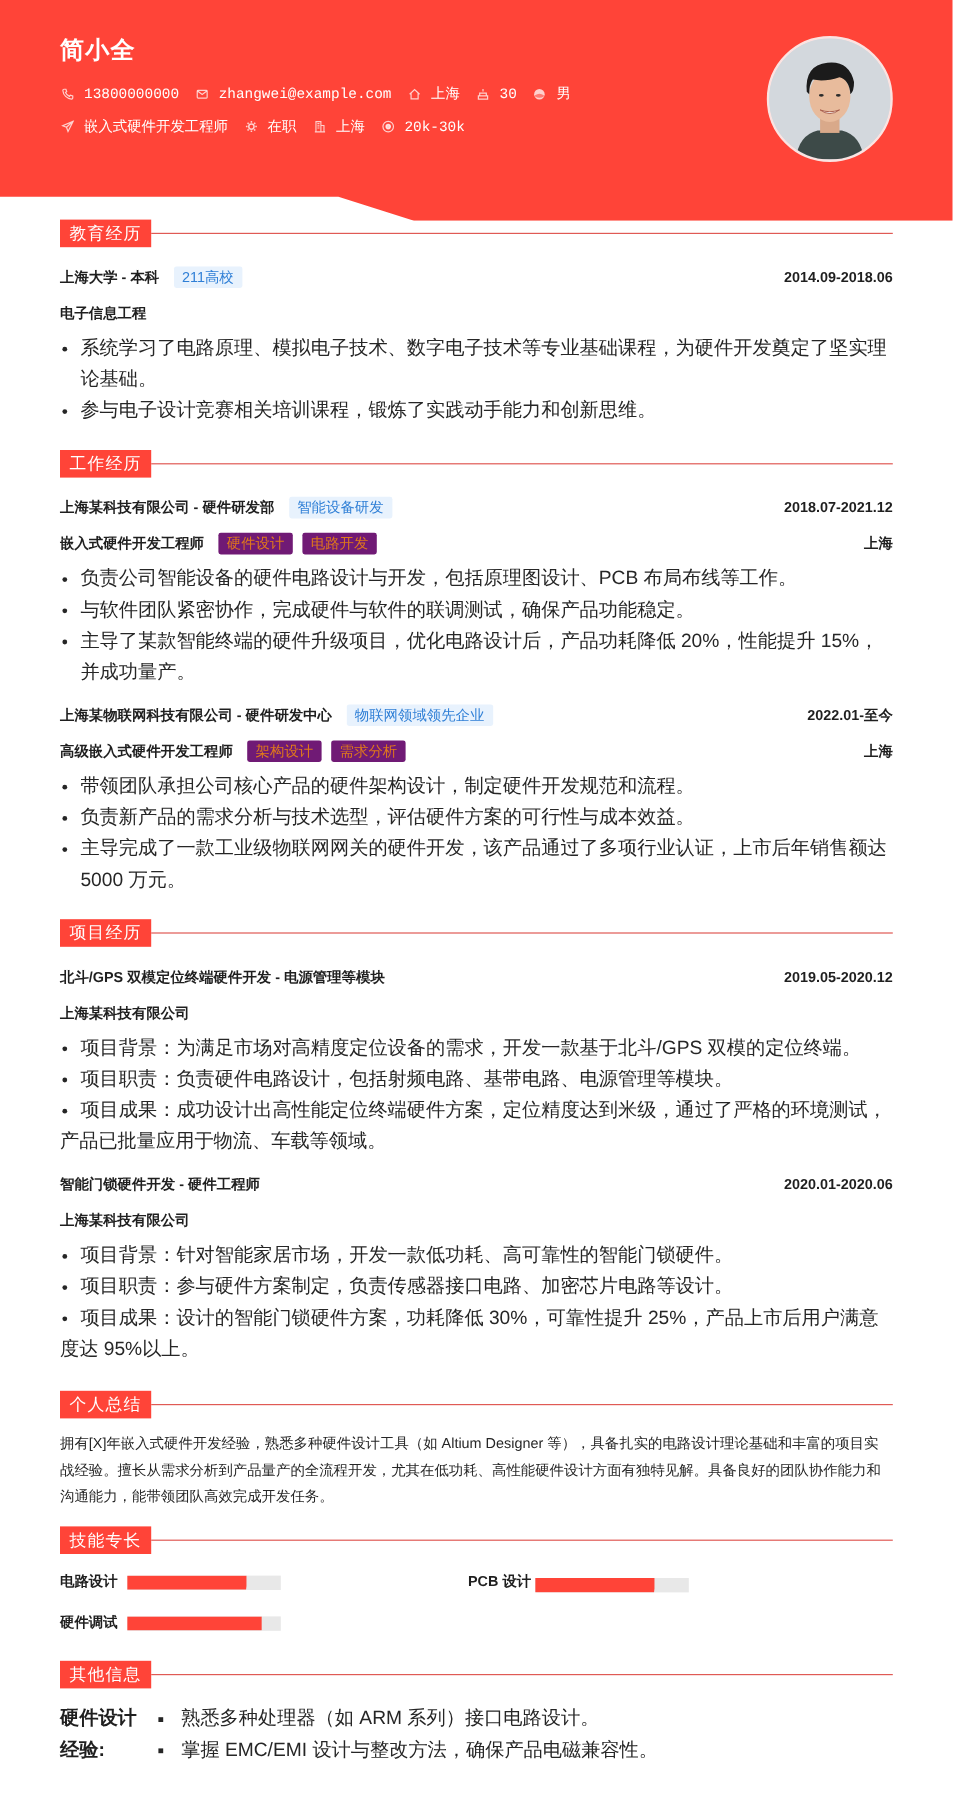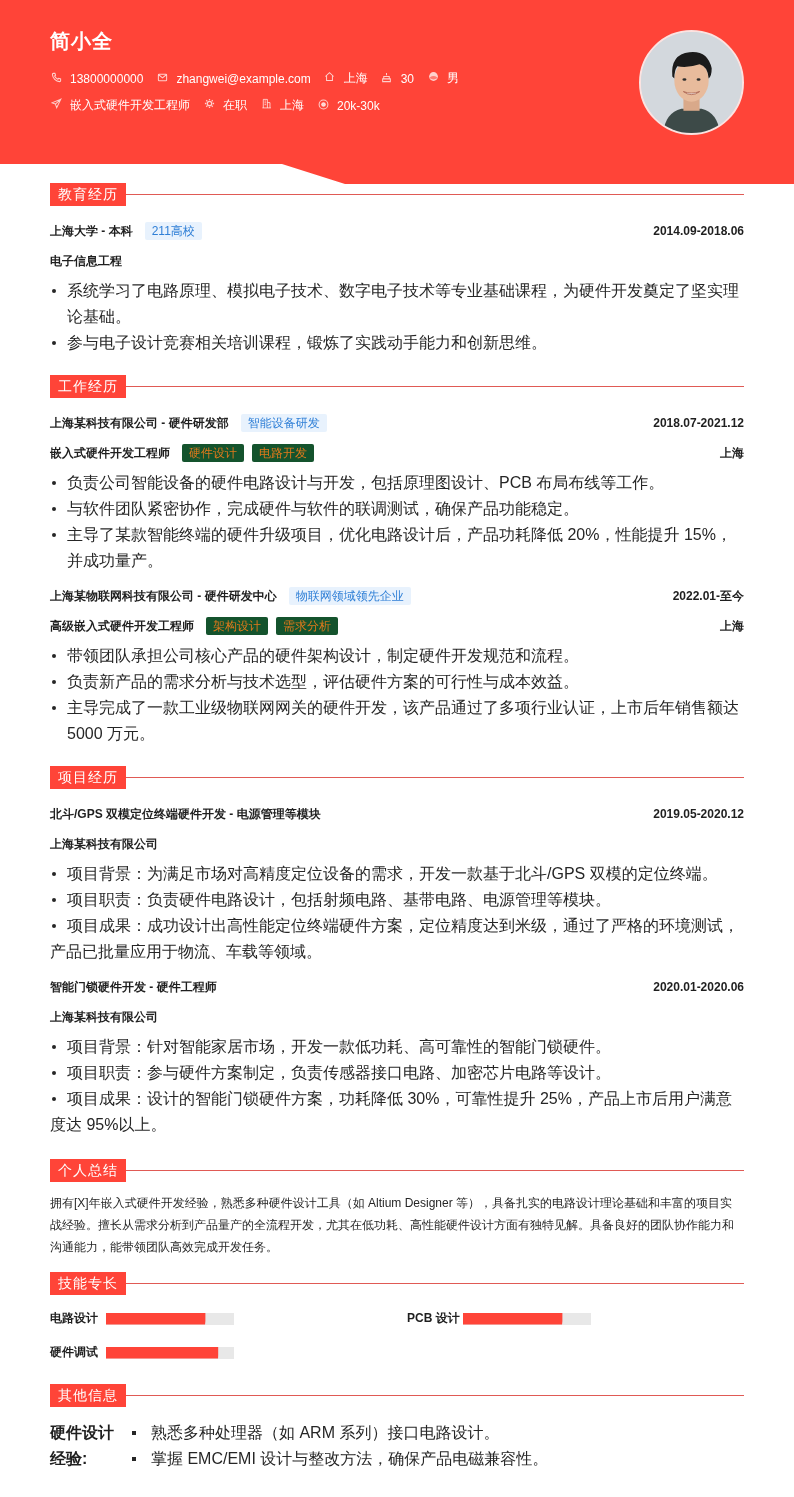--- a/index.html
+++ b/index.html
@@ -22,21 +22,21 @@
     .name {
       position: absolute; left: 50px; top: 28px;
       font-size: 20px; font-weight: bold; letter-spacing: 1px; color: #fff;
     }
     .info-row {
       position: absolute; left: 50px; display: flex; align-items: center;
       font-size: 12px; color: #fff; white-space: nowrap;
     }
     .info-row.r1 { top: 70px; }
     .info-row.r2 { top: 97px; }
-    .info-item { display: flex; margin-right: 13px; }
+    .info-item { display: flex; align-items: center; margin-right: 13px; font-family: Liberation Mono, monospace; }
     .info-item .ic {
       width: 12px; height: 12px; margin-right: 8px; display: inline-flex;
       align-items: center; justify-content: center; color: rgba(255,255,255,0.75);
     }
     .info-item .ic svg { width: 11px; height: 11px; }
     .avatar {
       position: absolute; left: 639px; top: 30px; width: 105px; height: 105px;
       border-radius: 50%; border: 2px solid #fbe3e1; background: #d3d8dd; overflow: hidden;
     }
     .avatar svg { width: 100%; height: 100%; display: block; }
@@ -51,21 +51,21 @@
     }
     .sec-line { flex: 1; height: 1px; background: #e05a55; }
 
     .row { display: flex; justify-content: space-between; align-items: center; height: 30px; font-size: 12px; }
     .row .left { display: flex; align-items: center; font-weight: bold; }
     .row .right { font-weight: bold; }
     .tag {
       font-weight: normal; font-size: 12px; padding: 1px 7px; margin-left: 8px; border-radius: 2px; line-height: 16px;
     }
     .tag.blue { background: #e8f2fd; color: #2f7fd6; }
-    .tag.orange { background: #14532d; color: #e0791b; }
+    .tag.orange { background: #701a75; color: #e0791b; }
     .tag.first { margin-left: 12px; }
 
     ul.bullets { list-style: none; }
     ul.bullets li {
       position: relative; padding-left: 17px; line-height: 26px; font-size: 16px; color: #262626;
     }
     ul.bullets li::before {
       content: ""; position: absolute; left: 2px; top: 11px; width: 4px; height: 4px;
       border-radius: 50%; background: #262626;
     }
@@ -349,21 +349,21 @@
     </div>
     <div class="skills">
       <div class="skill" style="left:0; top:15px;">
         <span class="lbl">电路设计</span>
         <div class="track">
           <div class="fill-wrap" style="width: 99.4px;">
               <div class="fill" style="width:100%;"></div>
             </div>
         </div>
       </div>
-      <div class="skill" style="left:357px; top:15px;">
+      <div class="skill" style="left:340px; top:15px;align-items:flex-end;">
         <span class="lbl">PCB 设计</span>
         <div class="track">
           <div class="fill-wrap" style="width: 99.4px;">
               <div class="fill" style="width:100%;"></div>
             </div>
         </div>
       </div>
       <div class="skill" style="left:0; top:49px;justify-content:center;">
         <span class="lbl">硬件调试</span>
         <div class="track">

